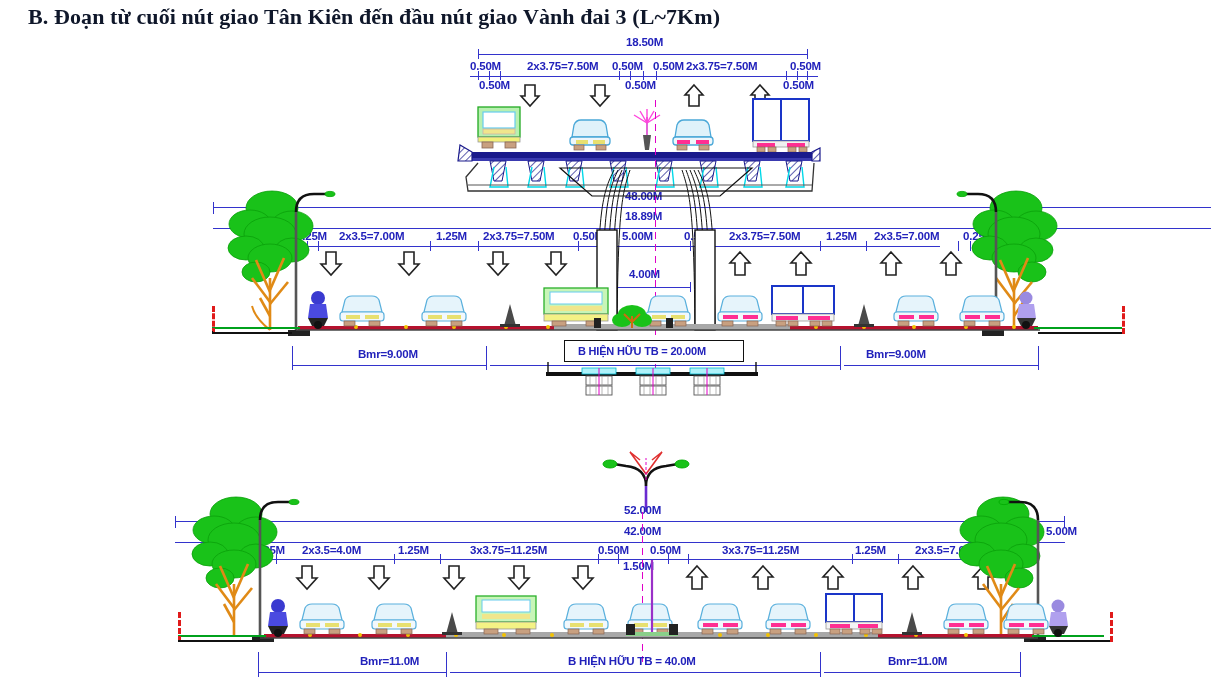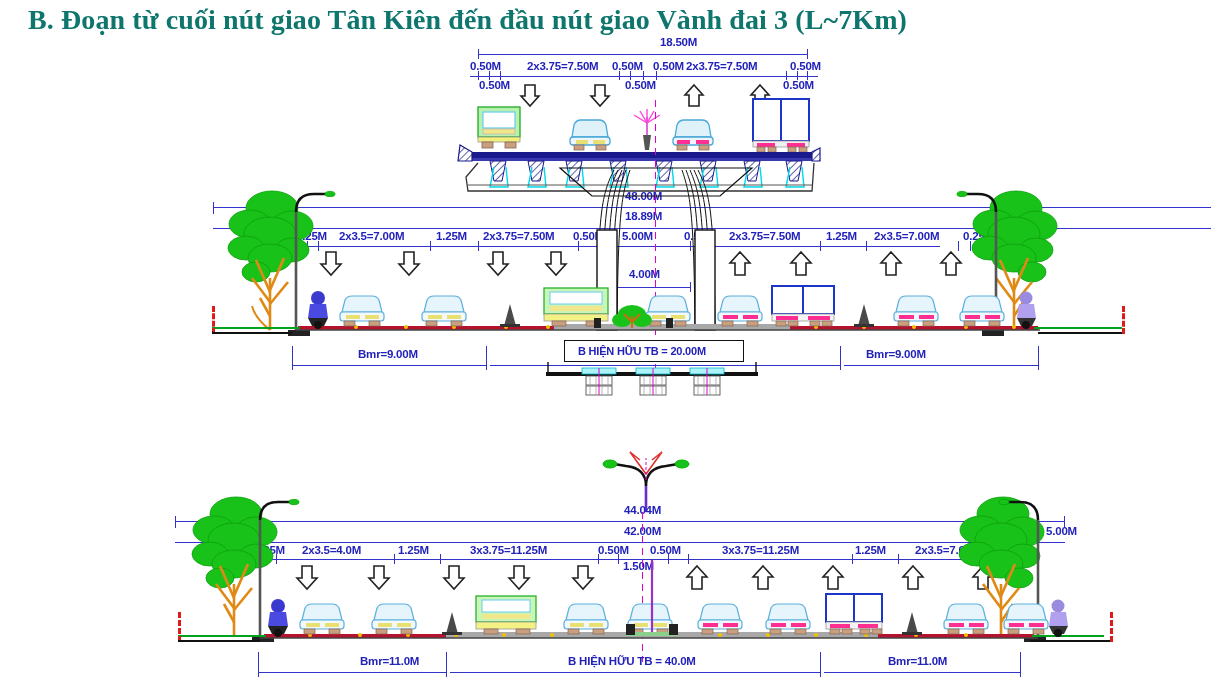--- a/index.html
+++ b/index.html
@@ -9,22 +9,22 @@
     background: #ffffff;
     font-family: "Liberation Serif", serif;
     overflow: hidden;
   }
   #root { position: relative; width: 1211px; height: 689px; }
 
   .sec-title {
     position: absolute;
     font-family: "Liberation Serif", serif;
     font-weight: bold;
-    font-size: 28px;
-    color: #0f766e;
+    font-size: 22px;
+    color: #0f172a;
     white-space: nowrap;
     letter-spacing: 0.1px;
   }
 
   .dim {
     position: absolute;
     font-family: "Liberation Sans", sans-serif;
     font-size: 11.5px;
     font-weight: bold;
     color: #2222bb;
@@ -53,21 +53,21 @@
   svg { display: block; overflow: visible; }
   .nofill { fill: none; }
 </style>
 </head>
 <body>
 
 <div id="root">
 
   <div class="sec-title" style="left:28px; top:4px;">B. Đoạn từ cuối nút giao Tân Kiên đến đầu nút giao Vành đai 3 (L~7Km)</div>
 
-  <div class="dim" style="left:660px; top:36px;">18.50M</div>
+  <div class="dim" style="left:626px; top:36px;">18.50M</div>
   <div class="bline hline" style="left:478px; top:54px; width:330px;"></div>
   <div class="bline vline" style="left:478px; top:49px; height:10px;"></div>
   <div class="bline vline" style="left:807px; top:49px; height:10px;"></div>
 
   <div class="dim" style="left:470px; top:60px;">0.50M</div>
   <div class="dim" style="left:527px; top:60px;">2x3.75=7.50M</div>
   <div class="dim" style="left:612px; top:60px;">0.50M</div>
   <div class="dim" style="left:653px; top:60px;">0.50M</div>
   <div class="dim" style="left:686px; top:60px;">2x3.75=7.50M</div>
   <div class="dim" style="left:790px; top:60px;">0.50M</div>
@@ -541,21 +541,21 @@
     <path d="M50,36 Q50,18 70,16 L82,14" stroke="#111" stroke-width="2.4" fill="none"></path>
     <ellipse cx="14" cy="14" rx="7" ry="4" fill="#19c219" stroke="#0a0" stroke-width="0.9"></ellipse>
     <ellipse cx="86" cy="14" rx="7" ry="4" fill="#19c219" stroke="#0a0" stroke-width="0.9"></ellipse>
     <g stroke="#e03030" stroke-width="1.6" fill="none">
       <path d="M50,24 L34,2 L44,10"></path>
       <path d="M50,24 L66,2 L56,10"></path>
     </g>
     <line x1="50" y1="30" x2="50" y2="8" stroke="#e000c8" stroke-width="1" stroke-dasharray="3 2"></line>
   </svg>
 
-  <div class="dim" style="left:624px; top:504px;">44.04M</div>
+  <div class="dim" style="left:624px; top:504px;">52.00M</div>
   <div class="bline hline" style="left:175px; top:521px; width:890px;"></div>
   <div class="bline vline" style="left:175px; top:516px; height:12px;"></div>
   <div class="bline vline" style="left:1064px; top:516px; height:12px;"></div>
 
   <div class="dim" style="left:624px; top:525px;">42.00M</div>
   <div class="bline hline" style="left:175px; top:542px; width:890px;"></div>
 
   <div class="dim" style="left:197px; top:525px;">5.00M</div>
   <div class="dim" style="left:1046px; top:525px;">5.00M</div>
 

